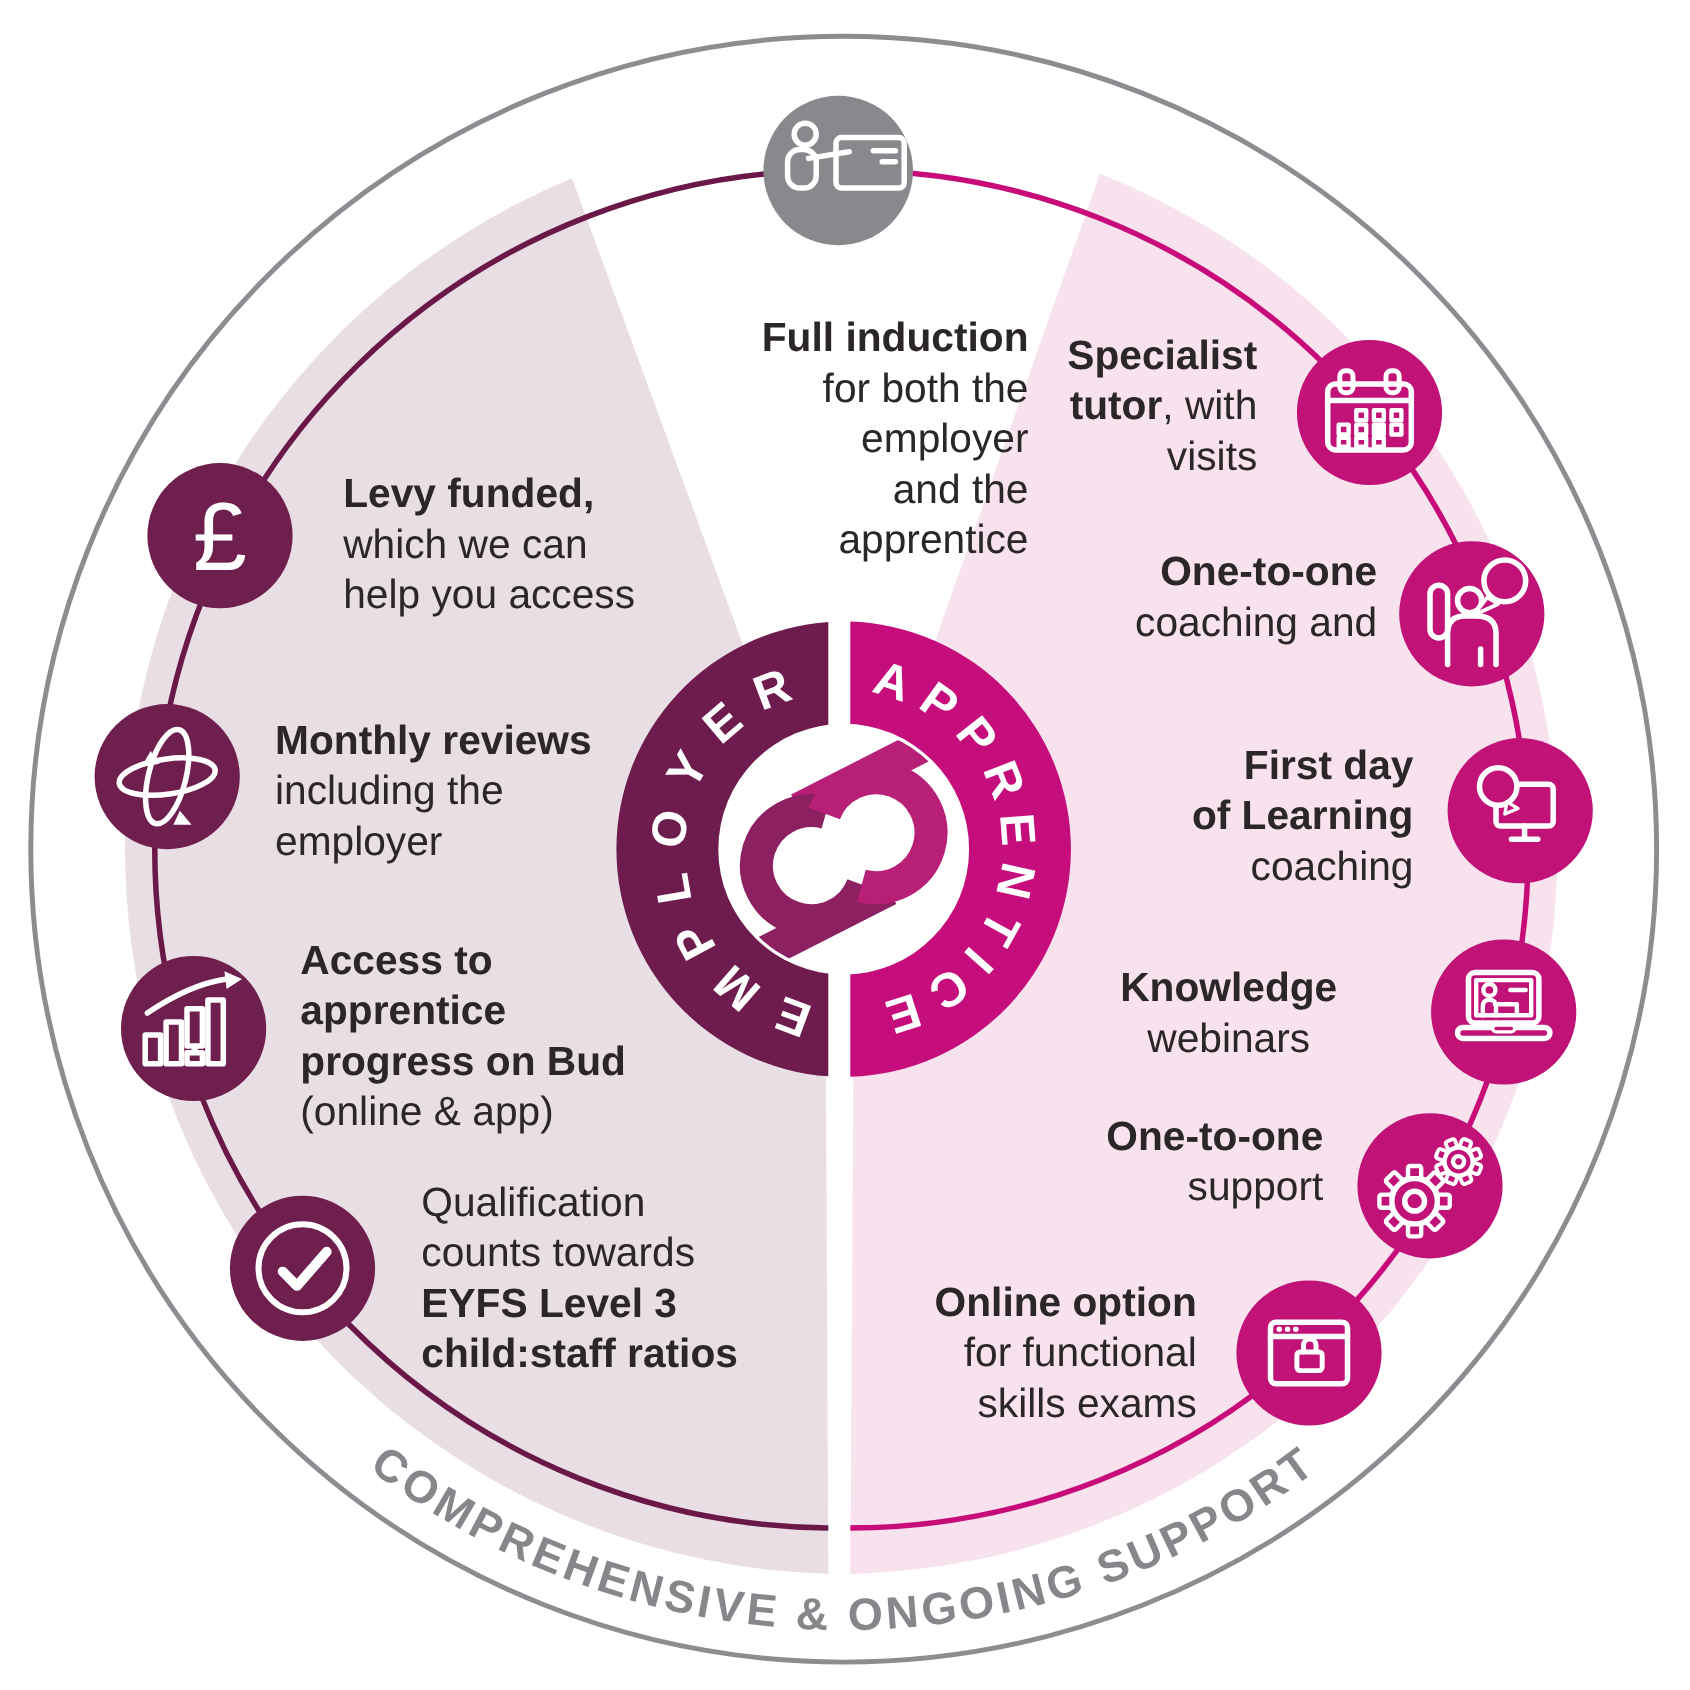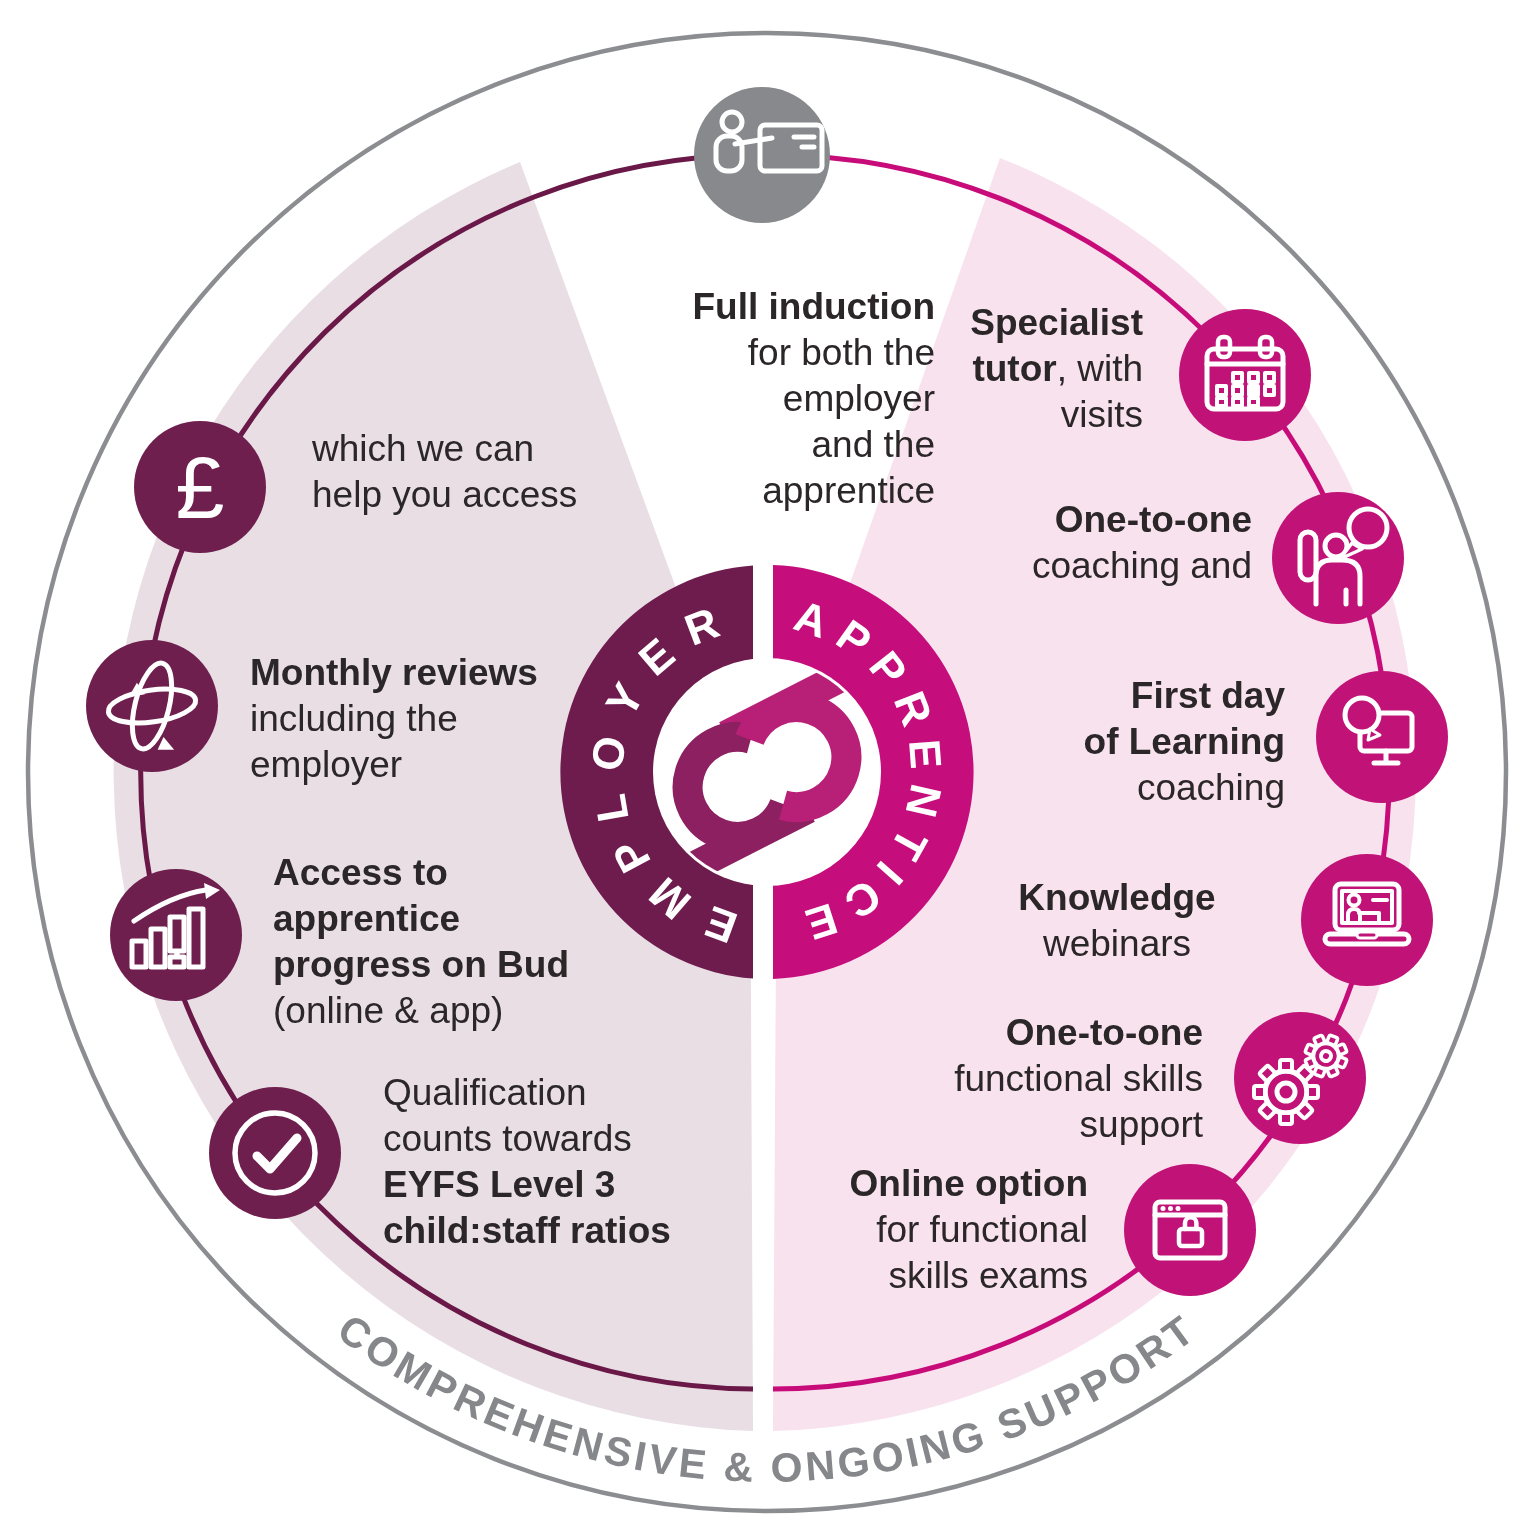--- a/index.html
+++ b/index.html
@@ -205,20 +205,21 @@
 </svg>
 
 <div class="tb" id="b-induction">
       <div><span class="b">Full induction</span></div>
       <div><span>for both the</span></div>
       <div><span>employer</span></div>
       <div><span>and the</span></div>
       <div><span>apprentice</span></div>
     </div>
 <div class="tb" id="b-levy">
+      <div><span class="b">Levy funded,</span></div>
       <div><span>which we can</span></div>
       <div><span>help you access</span></div>
     </div>
 <div class="tb" id="b-monthly">
       <div><span class="b">Monthly reviews</span></div>
       <div><span>including the</span></div>
       <div><span>employer</span></div>
     </div>
 <div class="tb" id="b-access">
       <div><span class="b">Access to</span></div>
@@ -245,21 +246,20 @@
       <div><span class="b">First day</span></div>
       <div><span class="b">of Learning</span></div>
       <div><span>coaching</span></div>
     </div>
 <div class="tb" id="b-knowledge">
       <div><span class="b">Knowledge</span></div>
       <div><span>webinars</span></div>
     </div>
 <div class="tb" id="b-onefs">
       <div><span class="b">One-to-one</span></div>
-      <div><span>functional skills</span></div>
       <div><span>support</span></div>
     </div>
 <div class="tb" id="b-online">
       <div><span class="b">Online option</span></div>
       <div><span>for functional</span></div>
       <div><span>skills exams</span></div>
     </div>
 
 </div>
 

